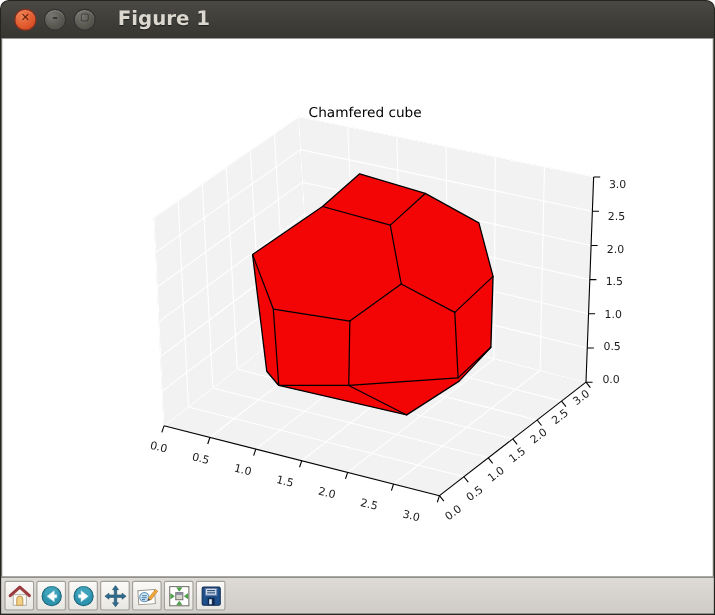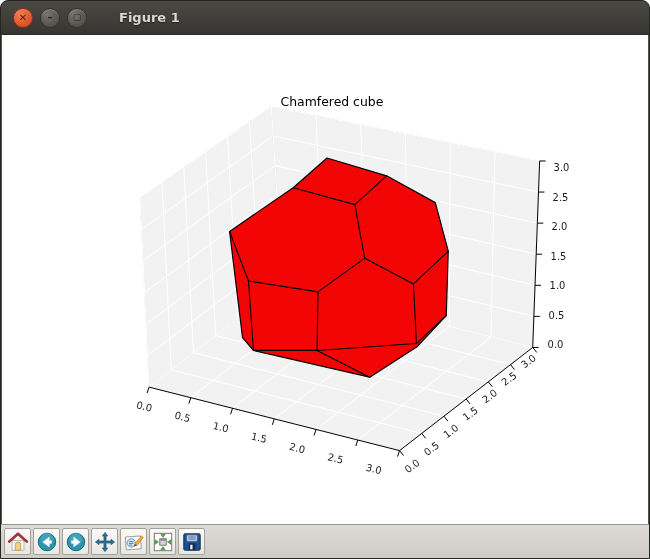--- a/index.html
+++ b/index.html
@@ -17,21 +17,21 @@
   .tb-btn{
     width:18px;height:18px;border-radius:50%;margin-left:7px;
     display:flex;align-items:center;justify-content:center;
     font-size:10px;font-weight:bold;line-height:1;cursor:default;
     box-shadow:inset 0 1px 1px rgba(255,255,255,.25);
   }
   .tb-btn.close{background:radial-gradient(circle at 35% 30%,#f1804f,#e05a2d 55%,#c7431c);border:1px solid #93301a;color:#591b0a;margin-left:12px;}
   .tb-btn.dim{background:radial-gradient(circle at 35% 30%,#777670,#57564f 60%,#4a4942);border:1px solid #343330;color:#23221e;}
   .tb-btn .glyph{transform:translateY(-0.5px);}
   .tb-btn.max .glyph{font-size:9px;}
-  .win-title{color:#dcd8cf;font-weight:bold;font-size:13px;margin-left:32px;text-shadow:0 1px 1px rgba(0,0,0,.5);}
+  .win-title{color:#dcd8cf;font-weight:bold;font-size:18px;margin-left:20px;text-shadow:0 1px 1px rgba(0,0,0,.5);}
   .canvas{
     flex:1 1 auto;background:#ffffff;position:relative;
     border-left:1px solid #55534c;border-right:1px solid #55534c;
   }
   .canvas svg{position:absolute;left:0;top:0;width:100%;height:100%;}
   .toolbar{
     height:33px;flex:0 0 33px;display:flex;align-items:center;
     background:linear-gradient(#dedbd6,#cfccc6);
     border-top:1px solid #96948e;padding-left:3px;
   }

